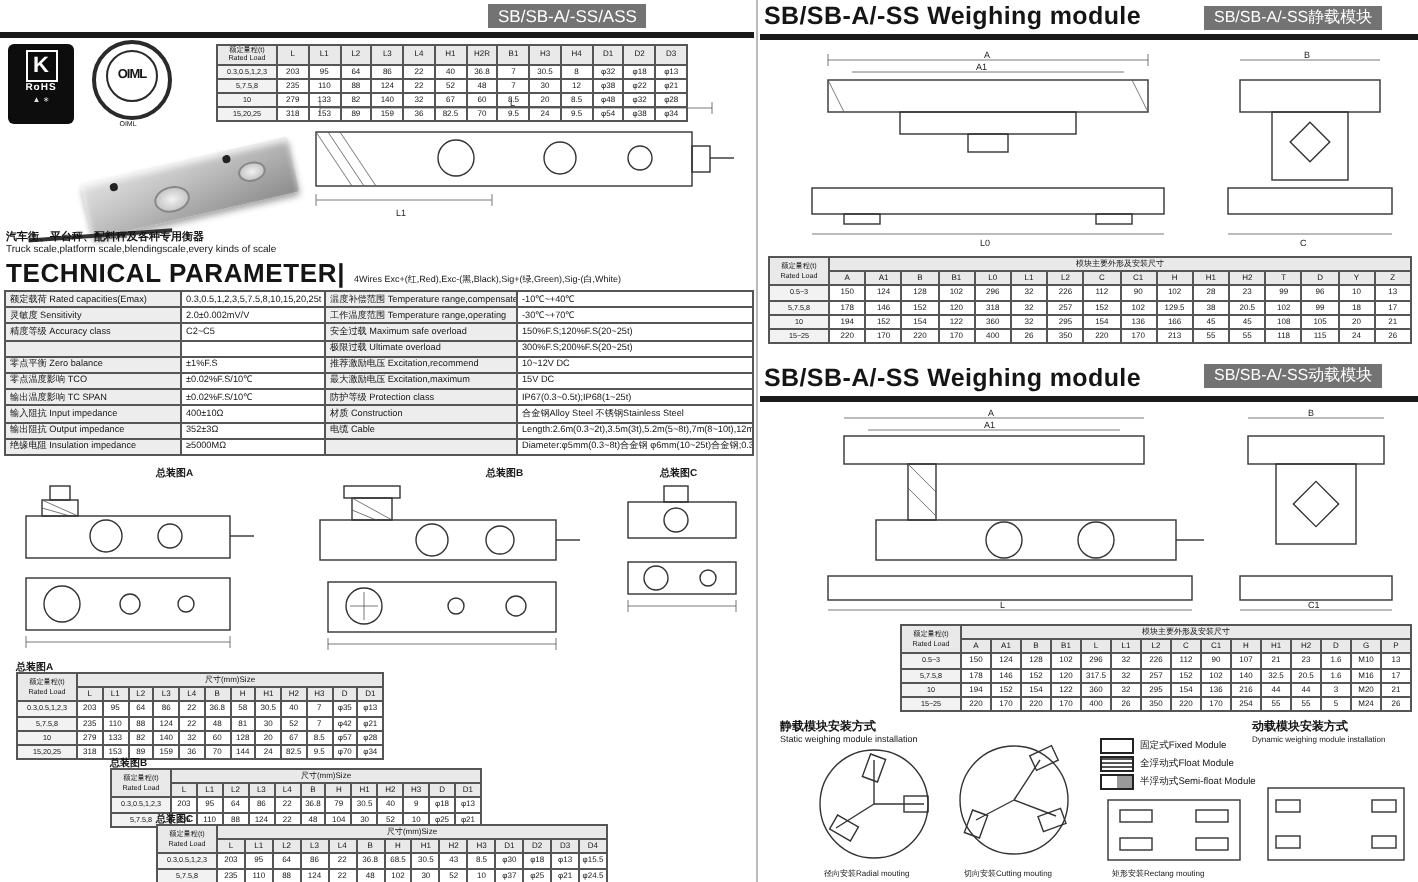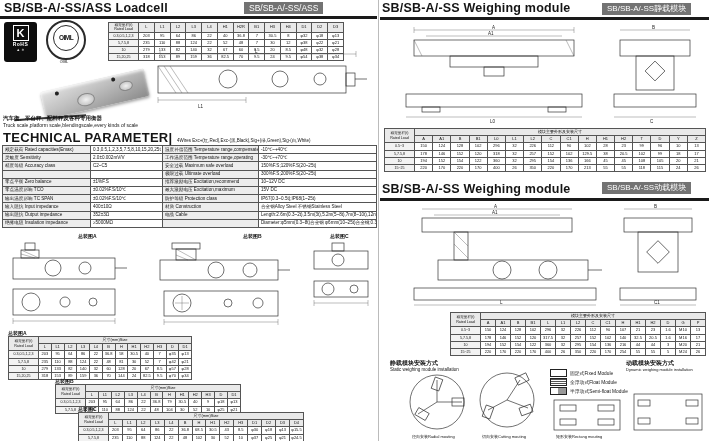--- a/index.html
+++ b/index.html
@@ -72,21 +72,20 @@
   .thin{stroke:#555;stroke-width:.4;fill:none;}
   .dimtxt{font-size:4.5px;fill:#222;}
 </style>
 </head>
 <body>
 
 <div id="sheet">
   <div class="page-divider"></div>
 
   <div class="pg" id="left-page">
-    <div class="abs title" style="left:4px;top:1px;">SB/SB-A/-SS/ASS  Loadcell</div>
     <div class="abs model-box" style="left:244px;top:2px;">SB/SB-A/-SS/ASS</div>
     <div class="abs rule" style="left:0;top:16px;width:377px;"></div>
 
     <div class="abs kbox" style="left:4px;top:22px;">
       <span class="k">K</span>
       <div class="rohs">RoHS</div>
       <div class="mark">▲ ∗</div>
     </div>
     <div class="abs" style="left:46px;top:20px;">
       <div class="oiml">

